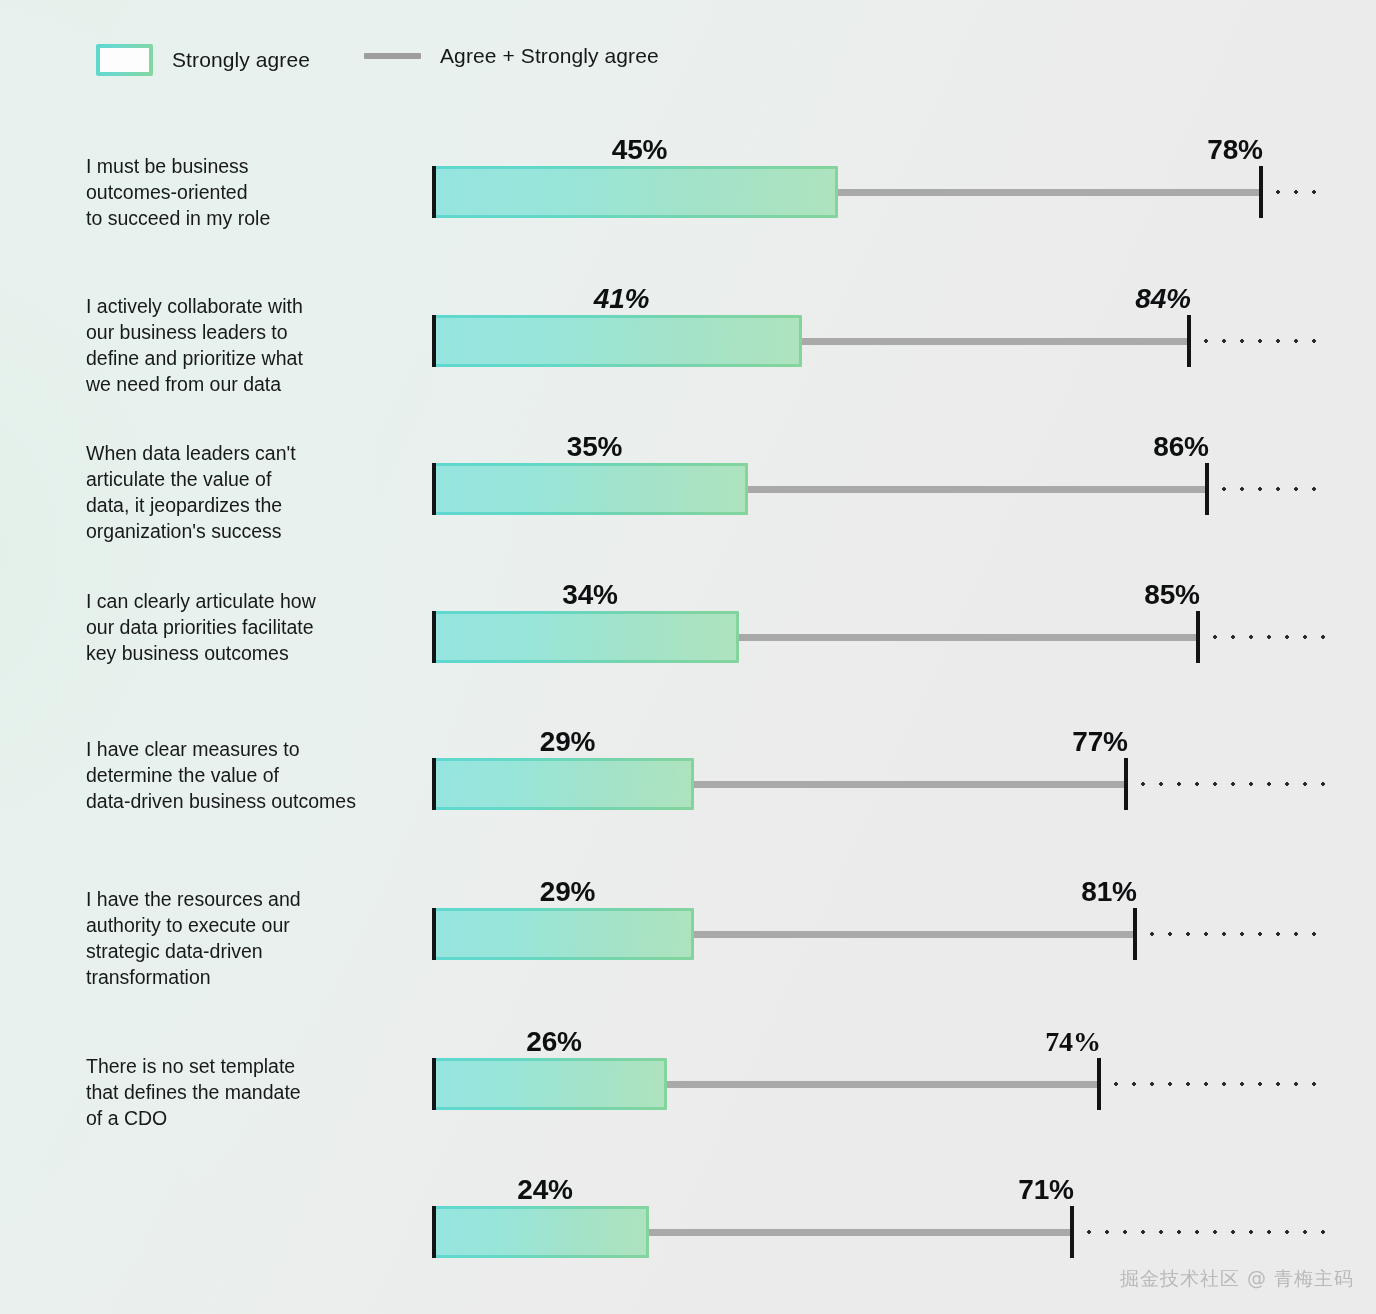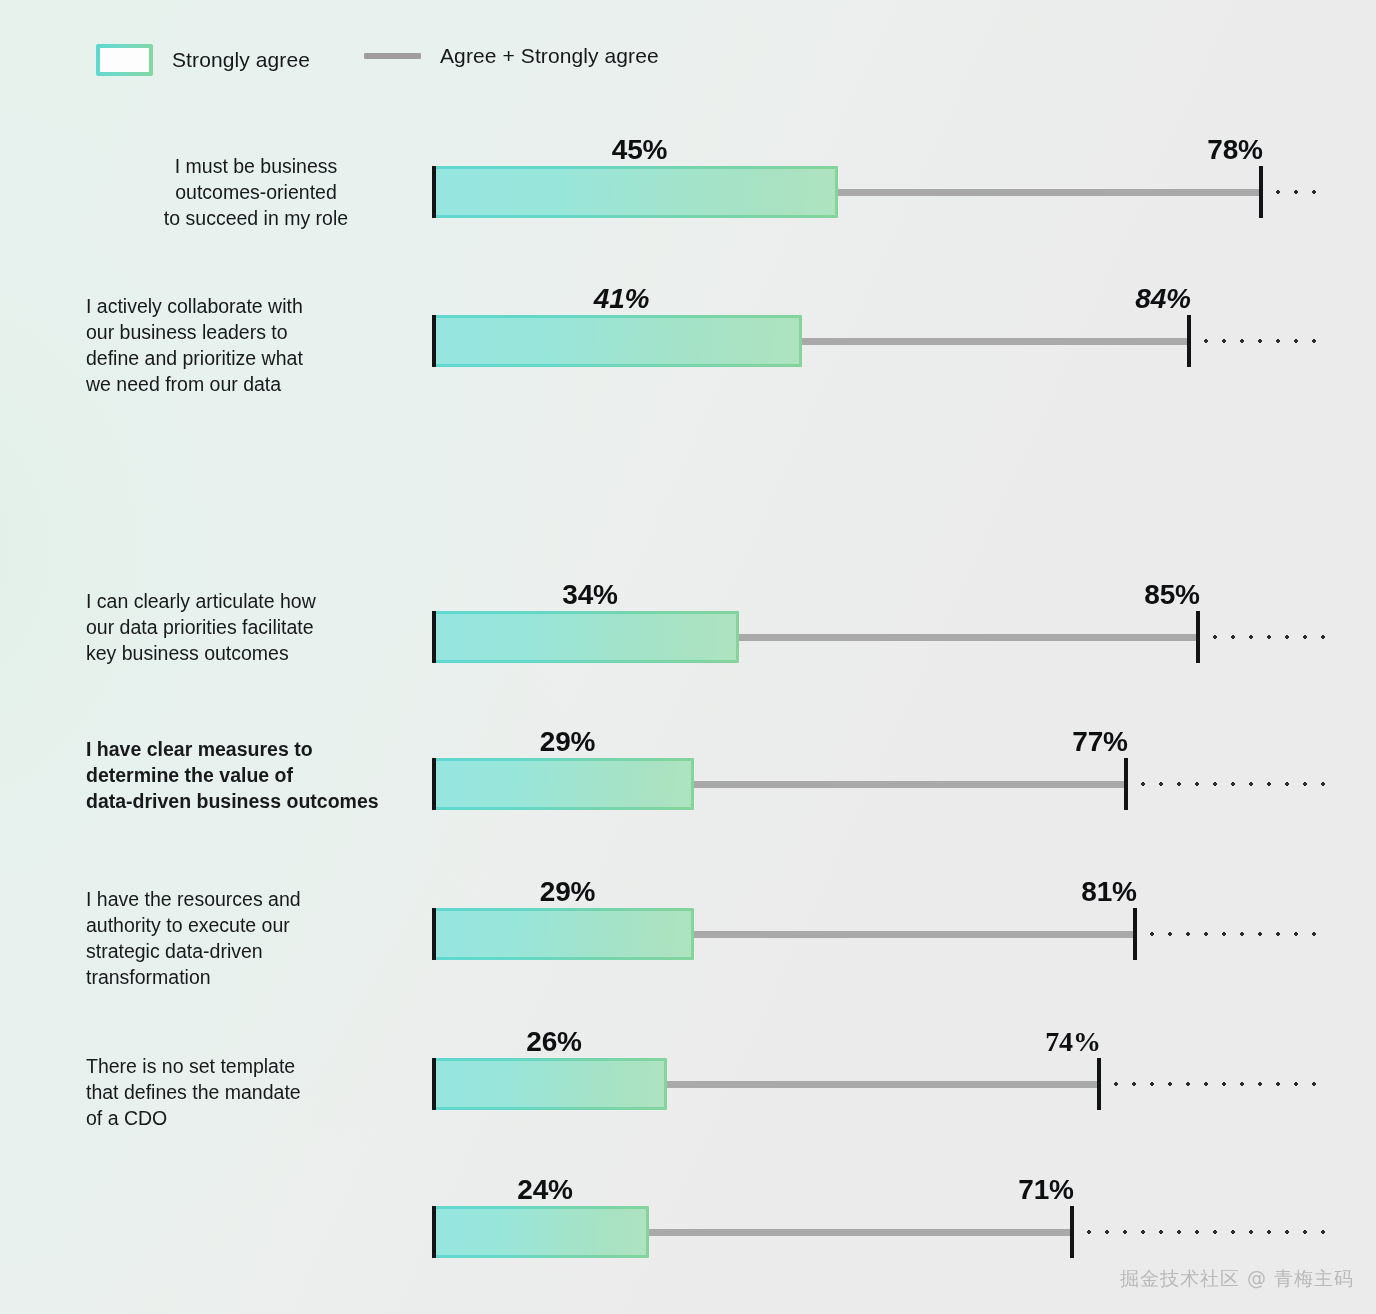--- a/index.html
+++ b/index.html
@@ -95,21 +95,21 @@
       <span class="legend-label">Strongly agree</span>
     </div>
     <div class="legend-item b">
       <span class="dashline"></span>
       <span class="legend-label">Agree + Strongly agree</span>
     </div>
   </div>
 
   <div class="chart" id="chart">
       <div class="row" style="top: 58px; height: 60px;">
-        <div class="row-label" style="top: -13px; text-align: center;">I must be business
+        <div class="row-label" style="top: -13px;">I must be business
 outcomes-oriented
 to succeed in my role</div>
         <div class="track" style="top: 0px; height: 52px;">
           <div class="gray-line" style="width: 828px; top: 22.5px;"></div>
           <div class="dots" style="left: 836px; width: 56px; top: 24px;"></div>
           <div class="sa-box" style="width: 405px; height: 52px; top: 0px;"></div>
           <div class="tick start" style="top: 0px; height: 52px;"></div>
           <div class="tick end" style="left: 826px; top: 0px; height: 52px;"></div>
           <div class="val" style="left: 206.5px; top: -32px;">45%</div>
           <div class="val" style="left: 802px; top: -32px;">78%</div>
@@ -123,36 +123,51 @@
         <div class="track" style="top: 0px; height: 52px; font-style: italic;">
           <div class="gray-line" style="width: 756px; top: 22.5px;"></div>
           <div class="dots" style="left: 764px; width: 128px; top: 24px;"></div>
           <div class="sa-box" style="width: 369px; height: 52px; top: 0px;"></div>
           <div class="tick start" style="top: 0px; height: 52px;"></div>
           <div class="tick end" style="left: 754px; top: 0px; height: 52px;"></div>
           <div class="val" style="left: 188.5px; top: -32px;">41%</div>
           <div class="val" style="left: 730px; top: -32px;">84%</div>
         </div>
       </div>
+      <div class="row" style="top: 355px; height: 60px;">
+        <div class="row-label" style="top: -23px;">When data leaders can't
+articulate the value of
+data, it jeopardizes the
+organization's success</div>
+        <div class="track" style="top: 0px; height: 52px;">
+          <div class="gray-line" style="width: 774px; top: 22.5px;"></div>
+          <div class="dots" style="left: 782px; width: 110px; top: 24px;"></div>
+          <div class="sa-box" style="width: 315px; height: 52px; top: 0px;"></div>
+          <div class="tick start" style="top: 0px; height: 52px;"></div>
+          <div class="tick end" style="left: 772px; top: 0px; height: 52px;"></div>
+          <div class="val" style="left: 161.5px; top: -32px;">35%</div>
+          <div class="val" style="left: 748px; top: -32px;">86%</div>
+        </div>
+      </div>
       <div class="row" style="top: 503px; height: 60px;">
         <div class="row-label" style="top: -23px;">I can clearly articulate how
 our data priorities facilitate
 key business outcomes</div>
         <div class="track" style="top: 0px; height: 52px;">
           <div class="gray-line" style="width: 765px; top: 22.5px;"></div>
           <div class="dots" style="left: 773px; width: 119px; top: 24px;"></div>
           <div class="sa-box" style="width: 306px; height: 52px; top: 0px;"></div>
           <div class="tick start" style="top: 0px; height: 52px;"></div>
           <div class="tick end" style="left: 763px; top: 0px; height: 52px;"></div>
           <div class="val" style="left: 157px; top: -32px;">34%</div>
           <div class="val" style="left: 739px; top: -32px;">85%</div>
         </div>
       </div>
       <div class="row" style="top: 650px; height: 60px;">
-        <div class="row-label" style="top: -22px; font-weight: bold;">I have clear measures to
+        <div class="row-label" style="top: -22px;">I have clear measures to
 determine the value of
 data-driven business outcomes</div>
         <div class="track" style="top: 0px; height: 52px;">
           <div class="gray-line" style="width: 693px; top: 22.5px;"></div>
           <div class="dots" style="left: 701px; width: 191px; top: 24px;"></div>
           <div class="sa-box" style="width: 261px; height: 52px; top: 0px;"></div>
           <div class="tick start" style="top: 0px; height: 52px;"></div>
           <div class="tick end" style="left: 691px; top: 0px; height: 52px;"></div>
           <div class="val" style="left: 134.5px; top: -32px;">29%</div>
           <div class="val" style="left: 667px; top: -32px;">77%</div>

